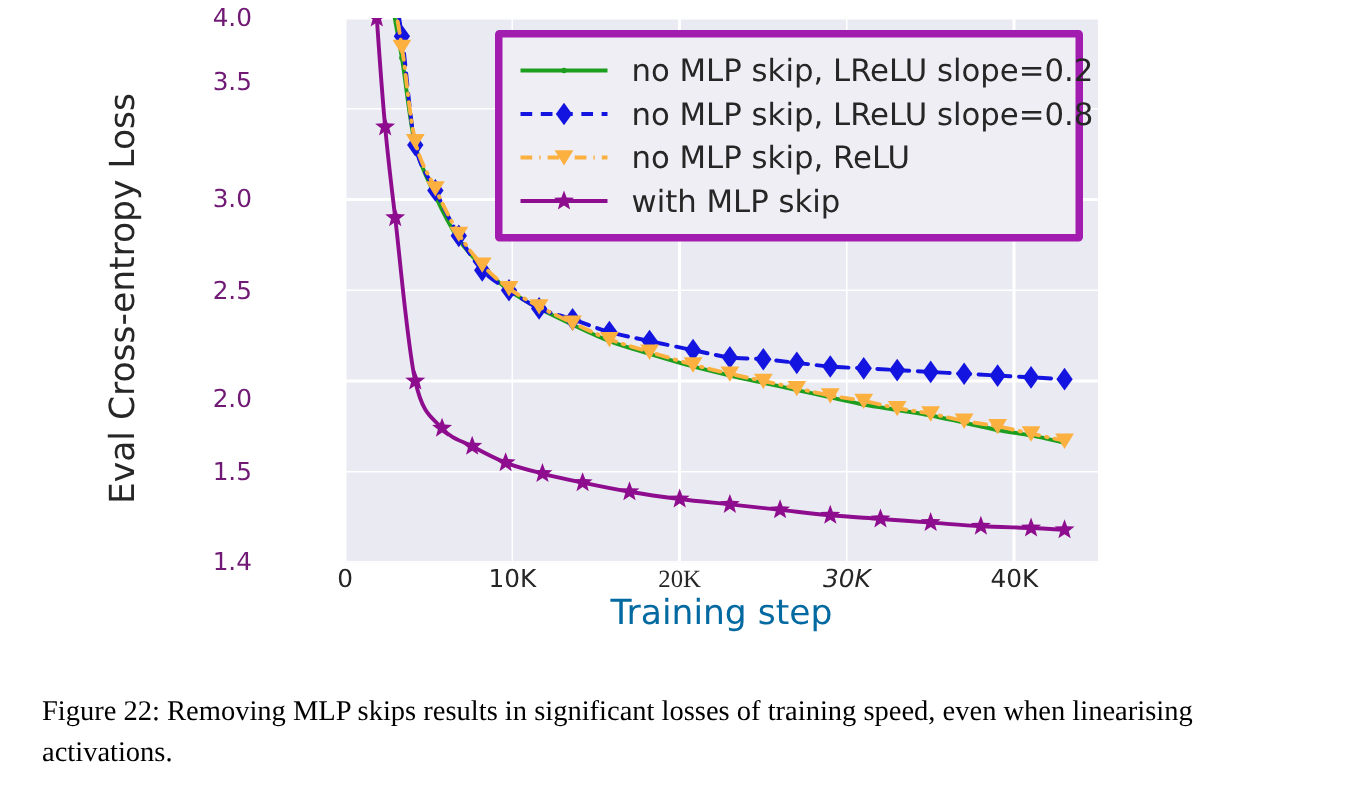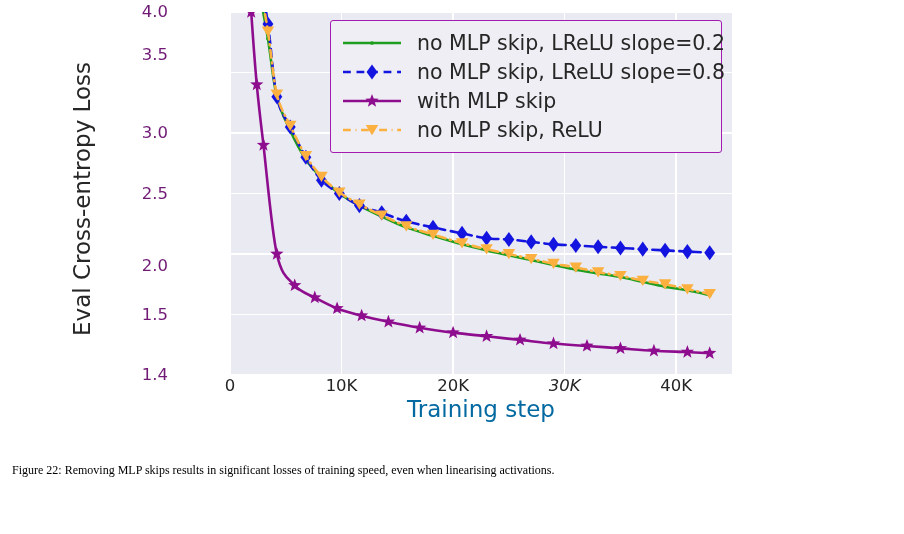--- a/index.html
+++ b/index.html
@@ -35,31 +35,31 @@
     position:absolute;top:378px;width:60px;text-align:center;
     font-size:16.5px;color:#262626;
   }
   .ytick,.xtick{line-height:1;}
 
   #svgplot{position:absolute;left:0;top:0;width:502px;height:363px;}
 
   
   #legend{
     position:absolute;left:330px;top:20px;width:392px;
-    background:#eeeef4;border:1px solid #a21caf;border-radius:3px;
+    background:#eeeef4;border:5px solid #a21caf;border-radius:3px;
     padding:7px 10px 8px 10px;box-sizing:border-box;
   }
   .legrow{display:flex;align-items:center;height:29px;}
   .legsample{width:62px;height:22px;position:relative;flex:0 0 62px;}
   .legtext{font-size:20.5px;color:#262626;margin-left:14px;white-space:nowrap;}
 
   
   #caption{
-    position:absolute;left:12px;top:462px;width:858px;
-    font-family:"Liberation Serif",serif;font-size:12px;color:#000;
+    position:absolute;left:28px;top:462px;width:858px;
+    font-family:"Liberation Serif",serif;font-size:19px;color:#000;
     line-height:1.42;text-align:left;
   }
 </style>
 </head>
 <body>
 
 <div id="root">
 
   <div id="figure">
 
@@ -71,21 +71,21 @@
         <div class="ytick" style="top: 306.5px;">1.5</div>
         <div class="ytick" style="top: 258px;">2.0</div>
         <div class="ytick" style="top: 185.5px;">2.5</div>
         <div class="ytick" style="top: 125px;">3.0</div>
         <div class="ytick" style="top: 47px;">3.5</div>
         <div class="ytick" style="top: 4px;">4.0</div>
       </div>
     <div id="xticks">
         <div class="xtick" style="left: 200px;">0</div>
         <div class="xtick" style="left: 311.556px;">10K</div>
-        <div class="xtick" style="left: 423.111px;">20K</div>
+        <div class="xtick" style="left: 423.111px; font-family: Liberation Serif, serif;">20K</div>
         <div class="xtick" style="left: 534.667px; font-style: italic;">30K</div>
         <div class="xtick" style="left: 646.222px;">40K</div>
       </div>
 
     <div id="plot">
       <div id="grid">
           <div class="gridv" style="left: -0.8px;"></div>
           <div class="gridv" style="left: 110.756px;"></div>
           <div class="gridv" style="left: 222.311px;"></div>
           <div class="gridv" style="left: 333.867px;"></div>
@@ -209,31 +209,31 @@
         </div>
         <div class="legrow">
           <div class="legsample"><svg width="62" height="22">
               <line x1="2" y1="11" x2="60" y2="11" stroke="#1414E0" stroke-width="2.6" stroke-dasharray="7.800000000000001,5.720000000000001"></line>
               <polygon points="31,3.4399999999999995 36.4432,11 31,18.560000000000002 25.5568,11" fill="#1414E0"></polygon>
             </svg></div>
           <div class="legtext">no MLP skip, LReLU slope=0.8</div>
         </div>
         <div class="legrow">
           <div class="legsample"><svg width="62" height="22">
+              <line x1="2" y1="11" x2="60" y2="11" stroke="#FBB040" stroke-width="2.6" stroke-dasharray="7.800000000000001,4.680000000000001,0.9099999999999999,4.680000000000001"></line>
+              <polygon points="24.73,6.1094 37.269999999999996,6.1094 31,16.3295" fill="#FBB040"></polygon>
+            </svg></div>
+          <div class="legtext">no MLP skip, ReLU</div>
+        </div>
+        <div class="legrow">
+          <div class="legsample"><svg width="62" height="22">
               <line x1="2" y1="11" x2="60" y2="11" stroke="#8E0D8E" stroke-width="2.6"></line>
               <polygon points="31.00,4.00 32.73,8.62 37.66,8.84 33.80,11.91 35.11,16.66 31.00,13.94 26.89,16.66 28.20,11.91 24.34,8.84 29.27,8.62" fill="#8E0D8E"></polygon>
             </svg></div>
           <div class="legtext">with MLP skip</div>
         </div>
-        <div class="legrow">
-          <div class="legsample"><svg width="62" height="22">
-              <line x1="2" y1="11" x2="60" y2="11" stroke="#FBB040" stroke-width="2.6" stroke-dasharray="7.800000000000001,4.680000000000001,0.9099999999999999,4.680000000000001"></line>
-              <polygon points="24.73,6.1094 37.269999999999996,6.1094 31,16.3295" fill="#FBB040"></polygon>
-            </svg></div>
-          <div class="legtext">no MLP skip, ReLU</div>
-        </div>
       </div>
 
   </div>
 
   <div id="caption">Figure 22: Removing MLP skips results in significant losses of training speed, even when linearising activations.</div>
 
 </div>
 
 </body></html>

